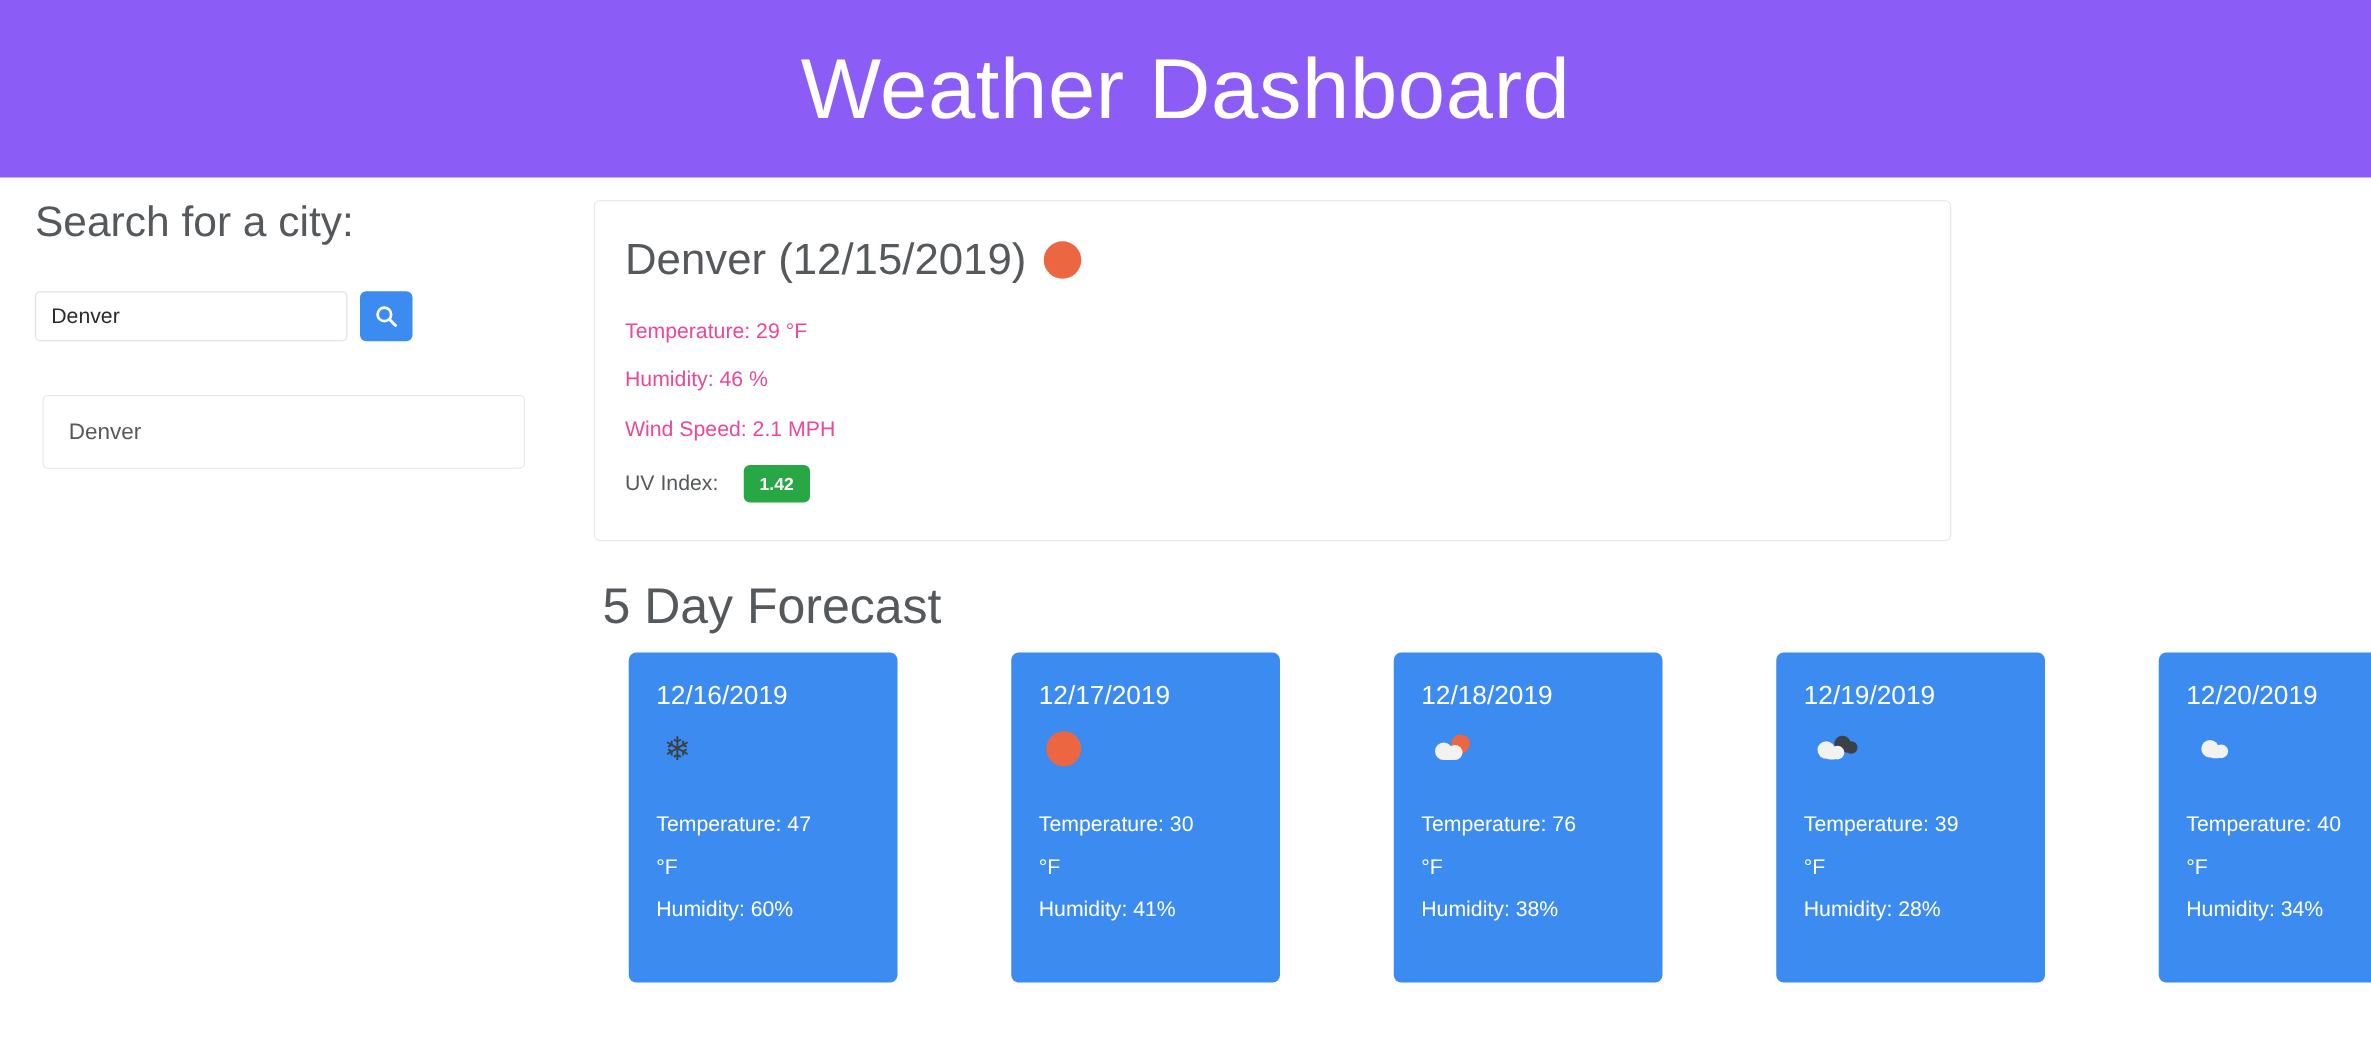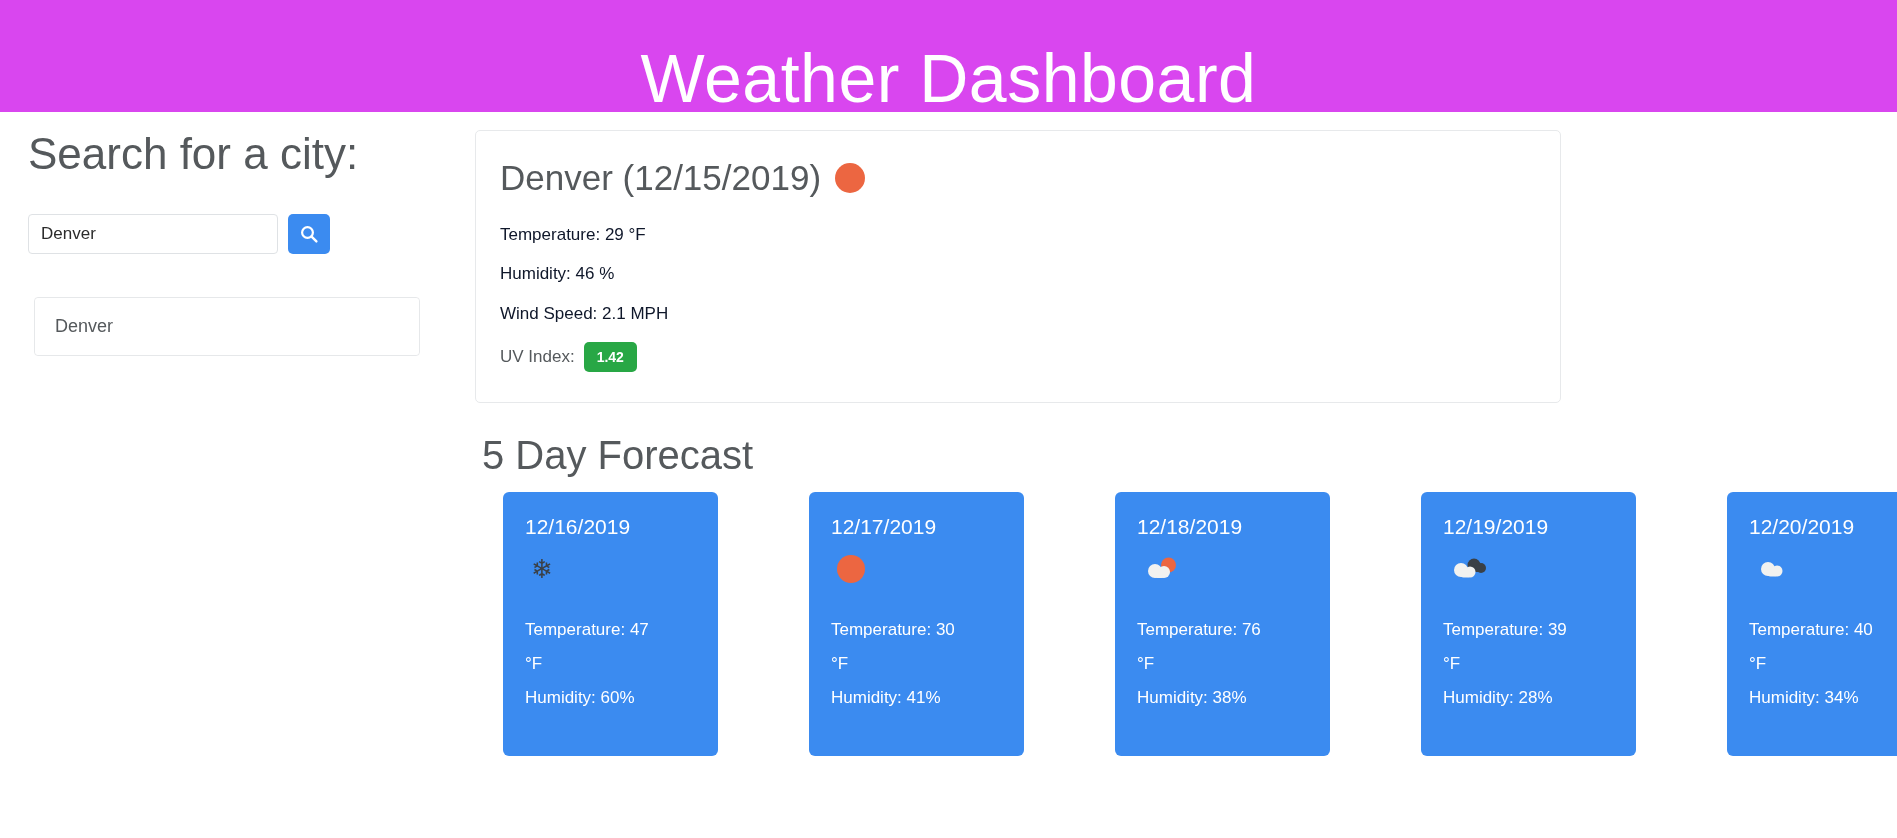--- a/index.html
+++ b/index.html
@@ -10,24 +10,24 @@
     width: 1897px;
     height: 838px;
     background: #ffffff;
     font-family: "Liberation Sans", sans-serif;
     overflow: hidden;
   }
 
   
   .jumbotron {
     width: 1897px;
-    height: 112px;
-    background: #d946ef;
-    display: flex;
-    align-items: flex-end;
+    height: 142px;
+    background: #8b5cf6;
+    display: flex;
+    align-items: center;
     justify-content: center;
   }
   .jumbotron h1 {
     margin: 0;
     color: #ffffff;
     font-size: 68px;
     font-weight: 400;
     letter-spacing: 0.5px;
     line-height: 1;
   }
@@ -41,21 +41,21 @@
 
   
   .search-col {
     width: 470px;
     padding-left: 28px;
     padding-right: 20px;
     flex: 0 0 470px;
   }
   .search-title {
     margin: 0 0 36px 0;
-    font-size: 44px;
+    font-size: 34px;
     font-weight: 400;
     color: #55595c;
     line-height: 1.1;
   }
   .search-row {
     display: flex;
     align-items: flex-start;
     gap: 10px;
   }
   .city-input {
@@ -131,29 +131,29 @@
   .icon-sun-dot {
     width: 30px;
     height: 30px;
     border-radius: 50%;
     background: #ec6641;
     display: inline-block;
     flex: 0 0 auto;
   }
   .today-line {
     font-size: 17px;
-    color: #0f172a;
+    color: #ec4899;
     margin: 0;
     padding: 9px 0;
     line-height: 1.25;
   }
   .uv-row {
     display: flex;
     align-items: center;
-    gap: 9px;
+    gap: 20px;
     padding: 9px 0 0 0;
   }
   .uv-label {
     font-size: 17px;
     color: #55595c;
   }
   .uv-badge {
     display: inline-block;
     background: #28a745;
     color: #ffffff;

